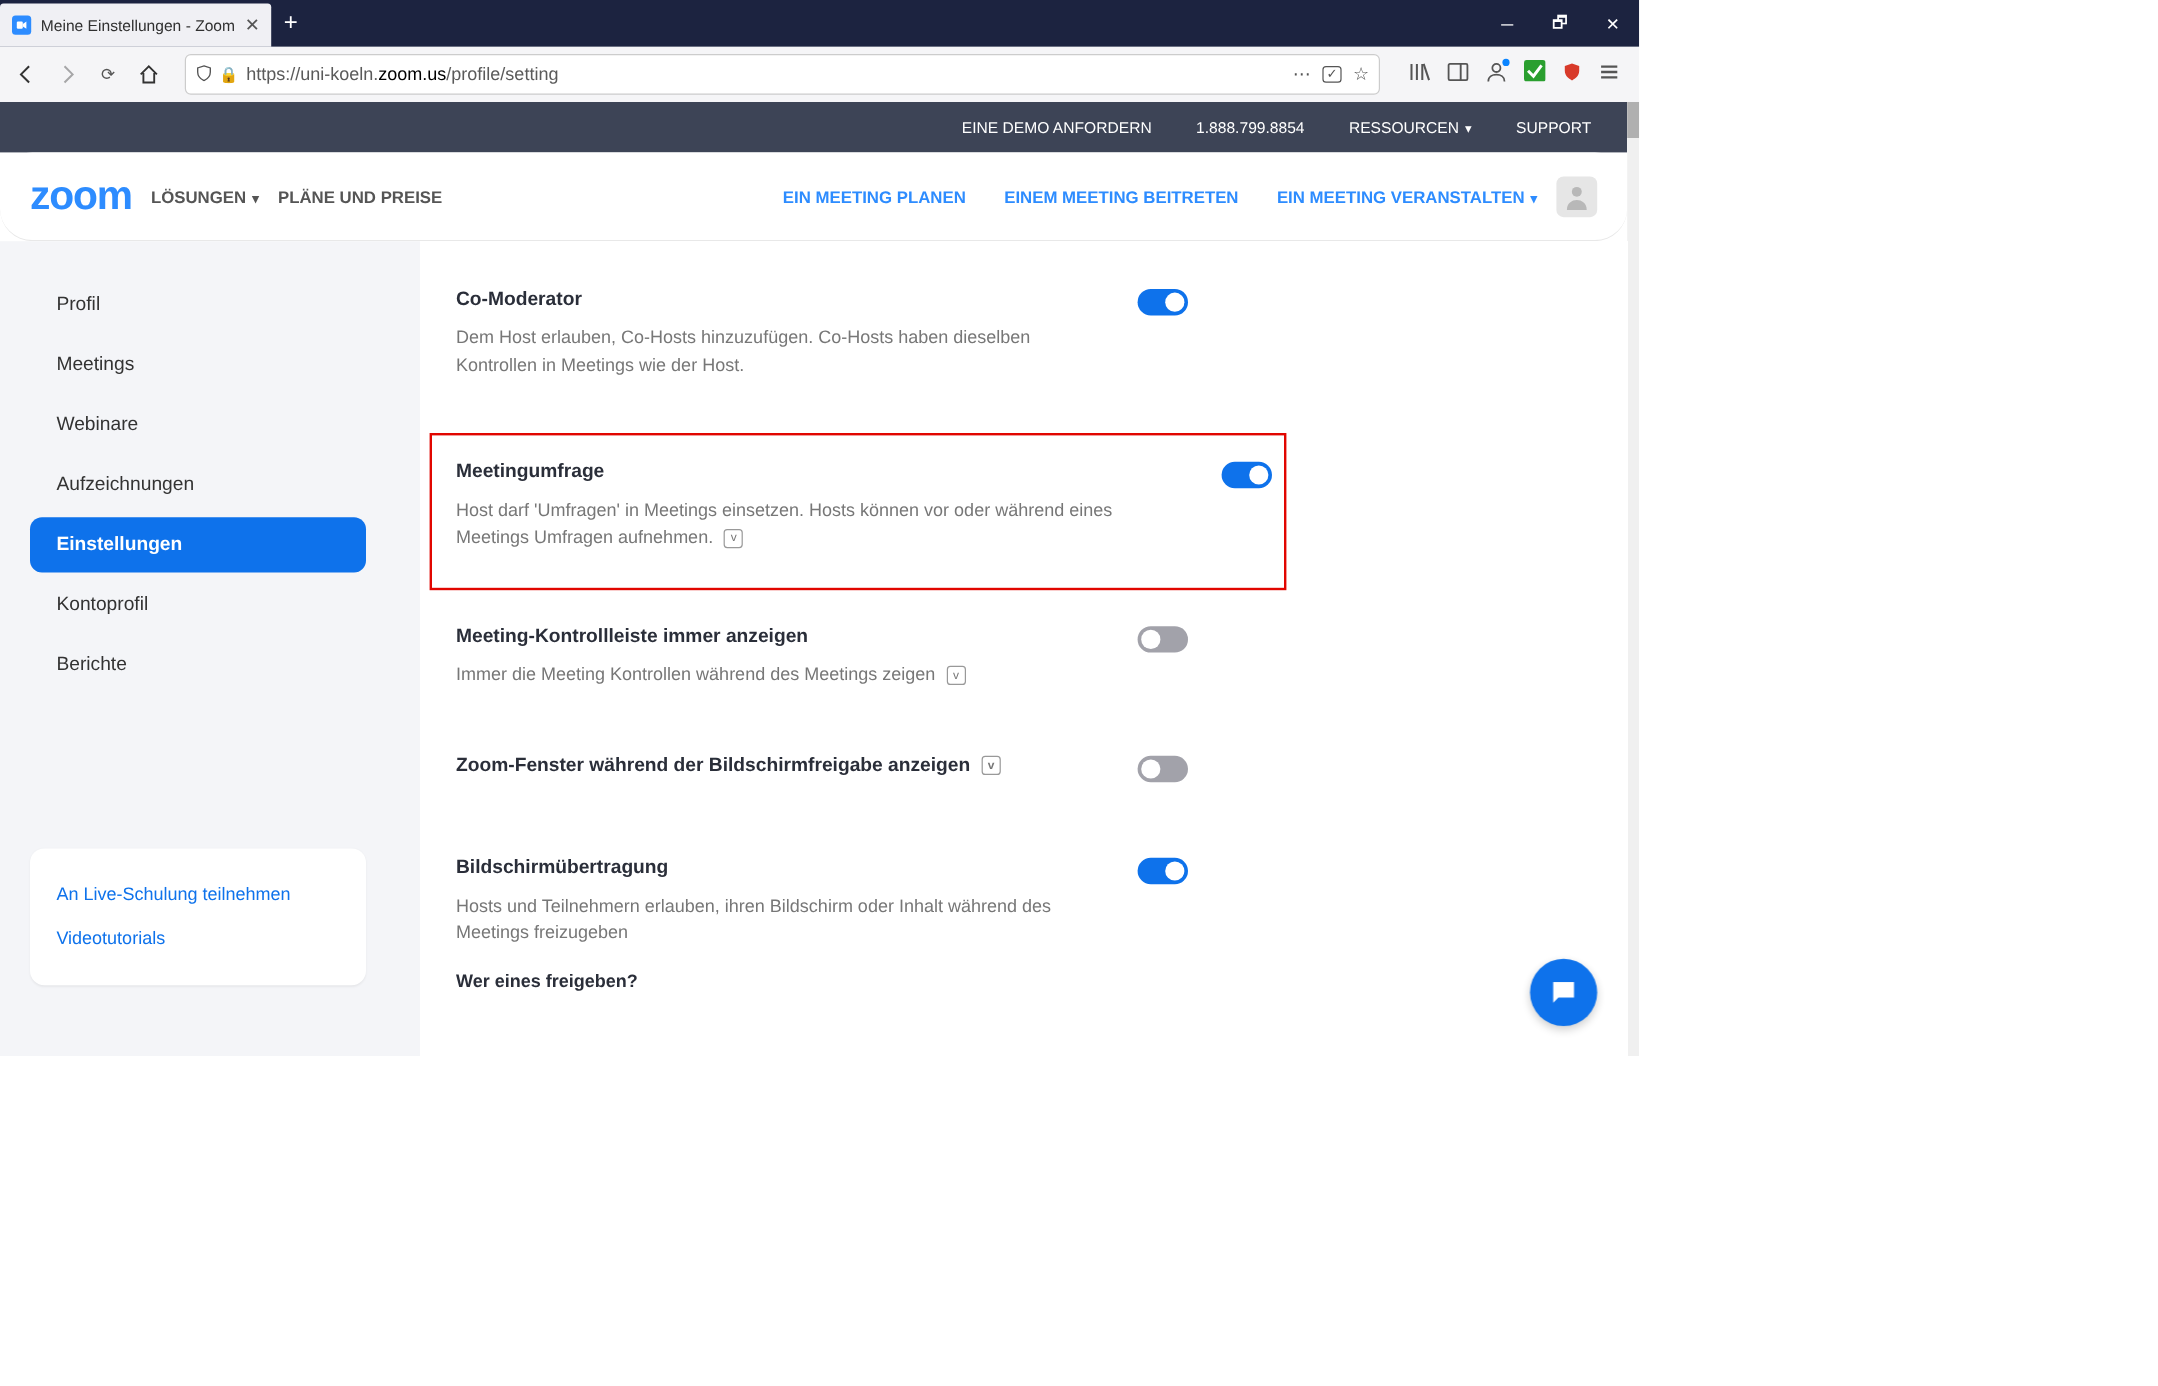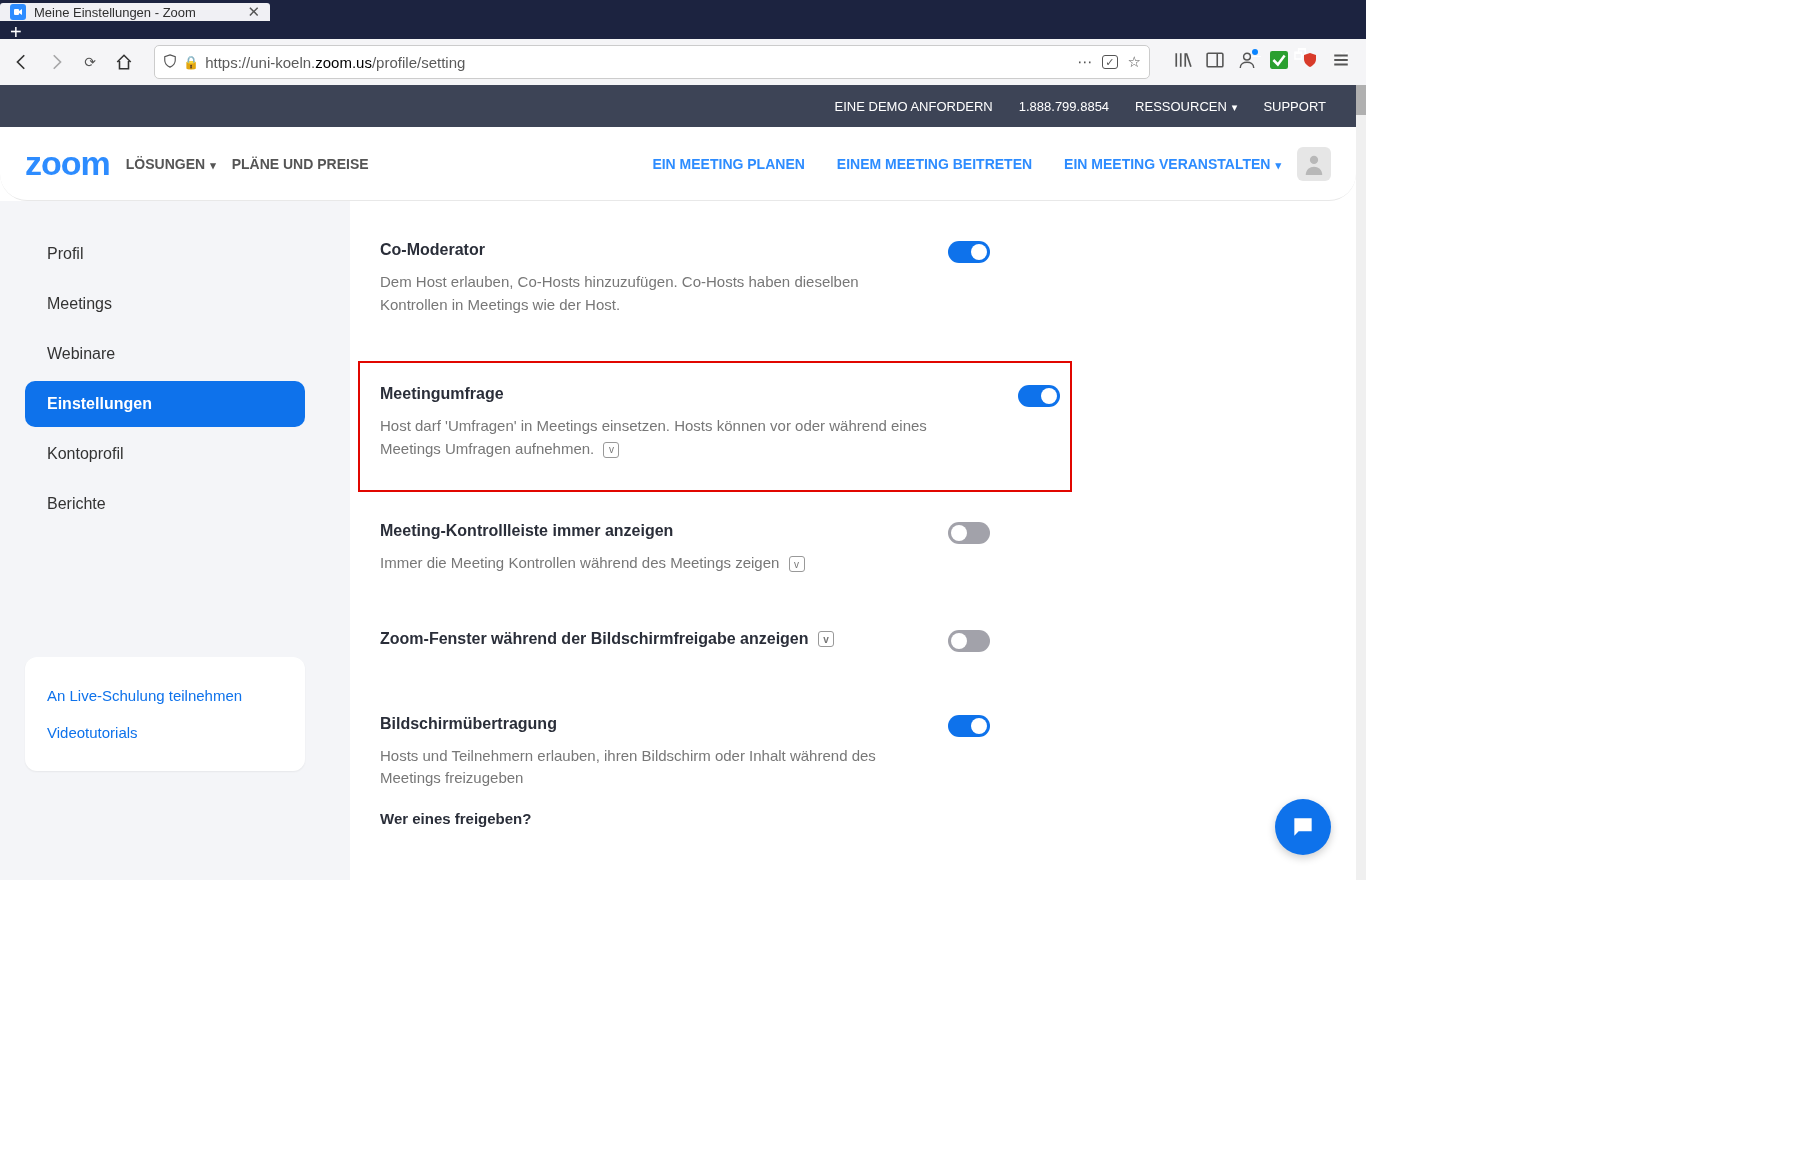--- a/index.html
+++ b/index.html
@@ -6,21 +6,21 @@
     margin: 0; padding: 0;
     font-family: "Segoe UI", "Helvetica Neue", Arial, sans-serif;
     font-size: 14px; color: #2a2a2a;
     background: #fff;
     width: 1366px; height: 880px;
     position: relative;
   }
   
   .browser-tabs {
     background: #1c2340; height: 39px;
-    display: flex; align-items: stretch; flex-direction: column;
+    display: flex; align-items: stretch;
   }
   .tab {
     background: #f0f0f4; color: #303030;
     display: flex; align-items: center;
     padding: 0 10px; gap: 8px;
     min-width: 200px; max-width: 250px;
     border-top-left-radius: 3px; border-top-right-radius: 3px;
     margin-top: 3px;
   }
   .tab .favicon {
@@ -56,21 +56,21 @@
   .toolbar-icons { display:flex; align-items:center; gap: 14px; padding: 0 8px; color:#555; font-size:17px; }
   .toolbar-icons .green { color:#2a9f2f; font-size:19px; }
   .toolbar-icons .red { color:#d83a2a; font-size:17px; }
 
   
   .page { position: absolute; top: 85px; left:0; right:10px; bottom:0; overflow:hidden; }
   .scroll-body { position:absolute; top:0; left:0; right:0; bottom:0; }
 
   .top-bar {
     background: #3d4456; color:#fff; font-size:13px; height:42px;
-    display:flex; align-items:center; justify-content:flex-end; padding: 0 30px; gap: 26px;
+    display:flex; align-items:center; justify-content:flex-end; padding: 0 30px; gap: 37px;
   }
   .top-bar a { color:#fff; text-decoration:none; cursor:pointer; }
   .caret-down::after { content:"▾"; margin-left:5px; font-size:11px; }
 
   .main-nav {
     height:73px; background:#fff; display:flex; align-items:center; padding: 0 25px; gap: 16px;
     border-bottom: 1px solid #e8e8e8;
     border-radius: 27px;
   }
   .logo { color:#2d8cff; font-weight:700; font-size:34px; letter-spacing:-1px; }
@@ -259,20 +259,21 @@
           </svg>
       </div>
     </div>
 
     <div class="content-row">
       <div class="sidebar-holder">
         <div class="sidebar-card">
           <div class="sidebar-item">Profil</div>
           <div class="sidebar-item">Meetings</div>
           <div class="sidebar-item">Webinare</div>
+          <div class="sidebar-item">Aufzeichnungen</div>
           <div class="sidebar-item active">Einstellungen</div>
           <div class="sidebar-item">Kontoprofil</div>
           <div class="sidebar-item">Berichte</div>
 
           <div class="sidebar-secondary">
             <a>An Live-Schulung teilnehmen</a>
             <a>Videotutorials</a>
           </div>
         </div>
       </div>

